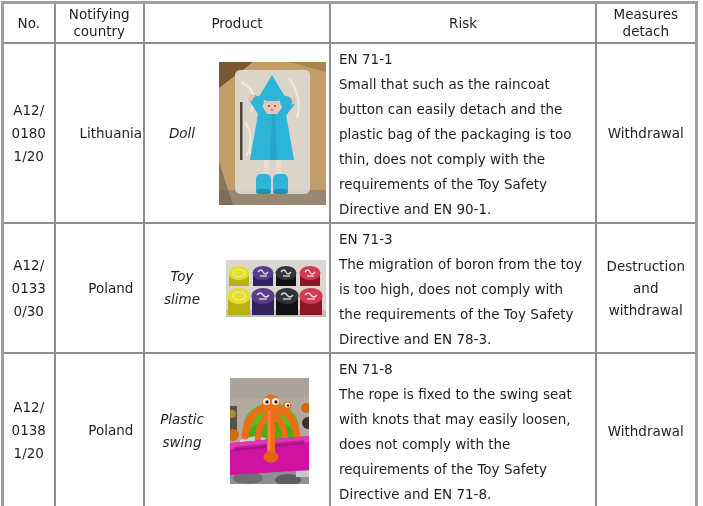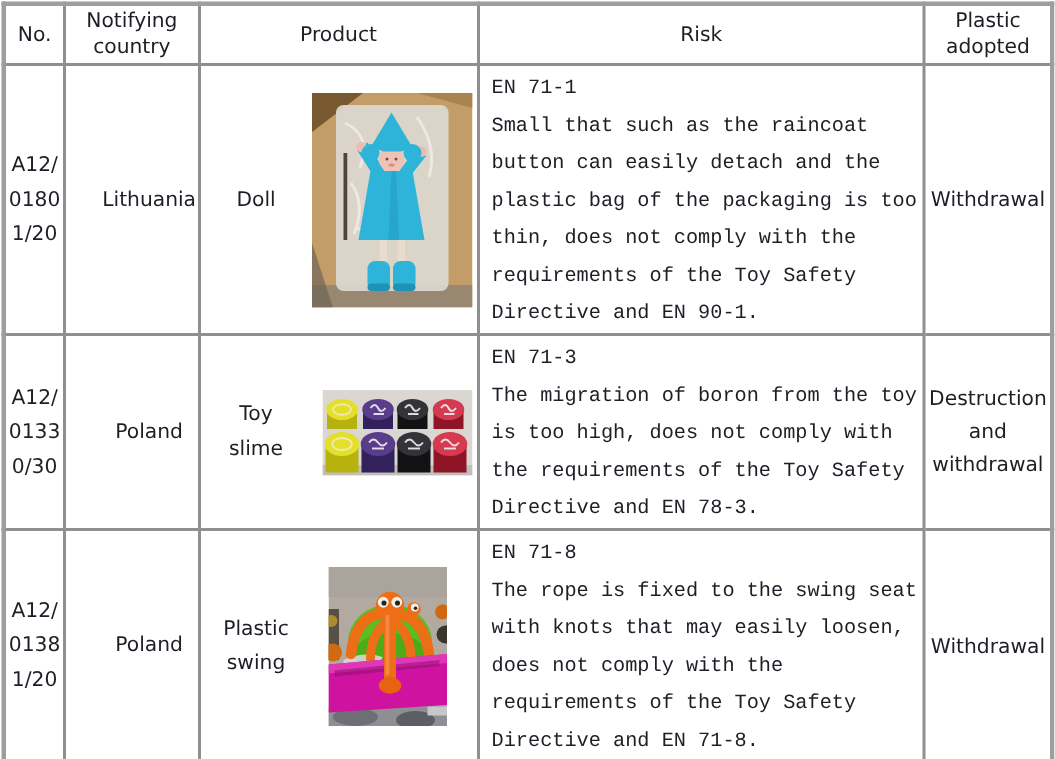--- a/index.html
+++ b/index.html
@@ -28,49 +28,48 @@
   }
   td.no-cell,td.country-cell,td.measures-cell{
     text-align:center;
     vertical-align:middle;
   }
   .no-line{line-height:23px;}
   .country-name{line-height:23px;padding-left:23px;}
   .measures-line{line-height:22px;}
   td.product-cell{vertical-align:middle;padding:0;}
   .product-inner{display:flex;align-items:center;width:100%;}
-  .product-label{flex:0 0 74px;text-align:center;}
+  .product-label{flex:0 0 74px;text-align:center;font-style:italic;}
   .product-line{line-height:23px;}
   .photo{display:block;margin-left:auto;margin-right:3px;}
   .photo.swing{margin-right:20px;}
   td.risk-cell{
     vertical-align:top;
     padding:3px 4px 0 8px;
-    font-family:Liberation Mono, monospace;
   }
   .risk-line{line-height:25px;white-space:nowrap;}
 </style>
 </head>
 <body>
 
 <table class="alerts">
   <colgroup>
     <col style="width:52px">
       <col style="width:84px">
       <col style="width:185px">
       <col style="width:266px">
       <col style="width:100px">
   </colgroup>
   <thead>
     <tr style="height:40px">
       <th>No.</th>
       <th>Notifying country</th>
       <th>Product</th>
       <th>Risk</th>
-      <th>Plastic adopted</th>
+      <th>Measures detach</th>
     </tr>
   </thead>
   <tbody>
 
     <tr style="height:174px">
       <td class="no-cell">
         <div class="no-line">A12/</div>
         <div class="no-line">0180</div>
         <div class="no-line">1/20</div>
       </td>

